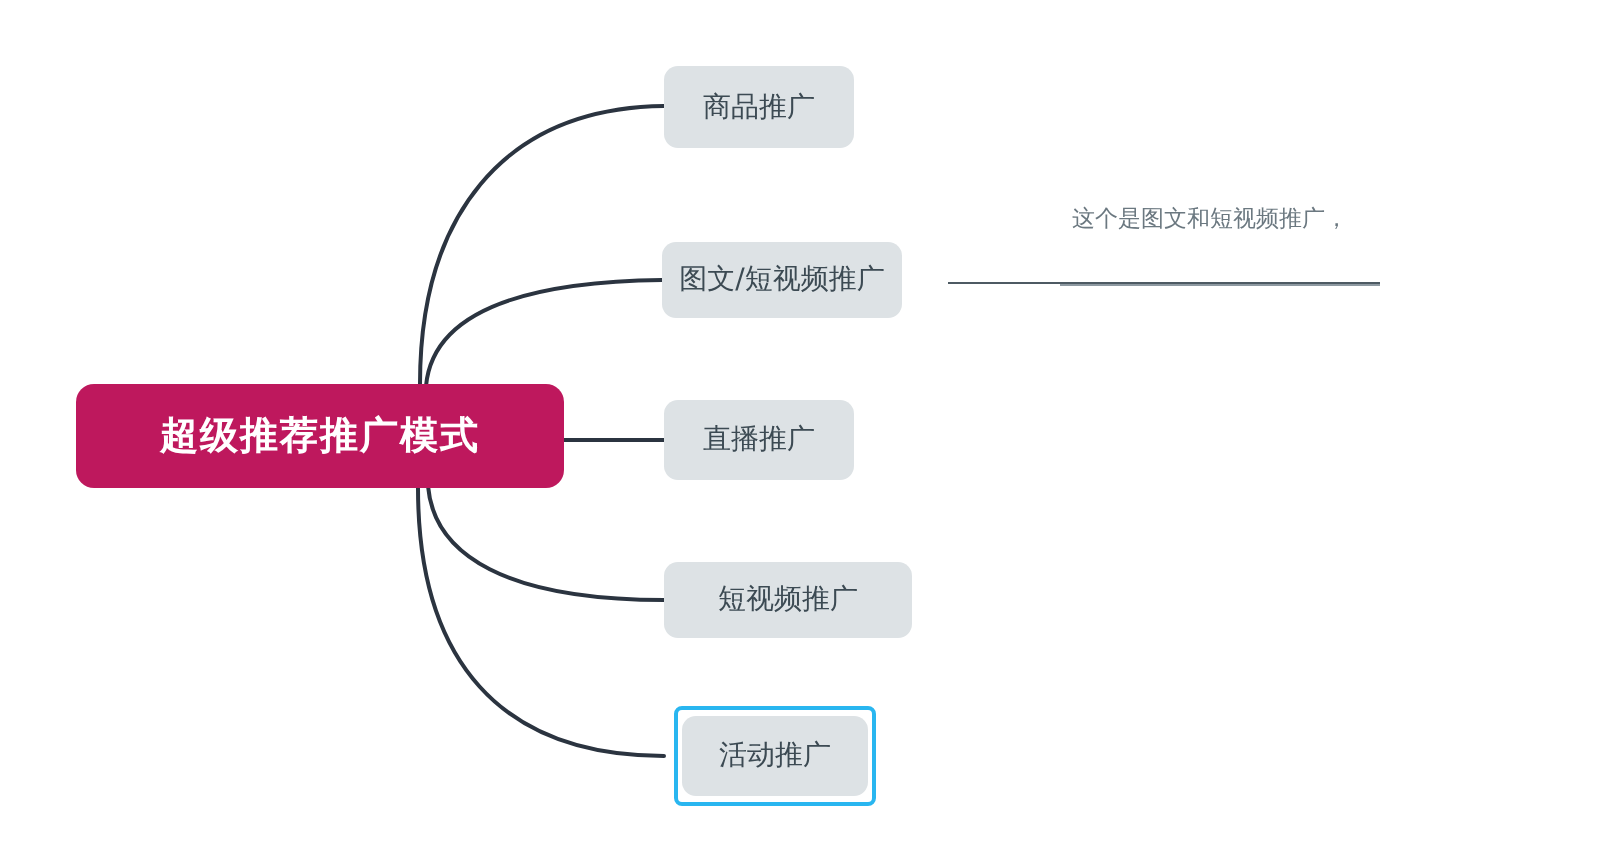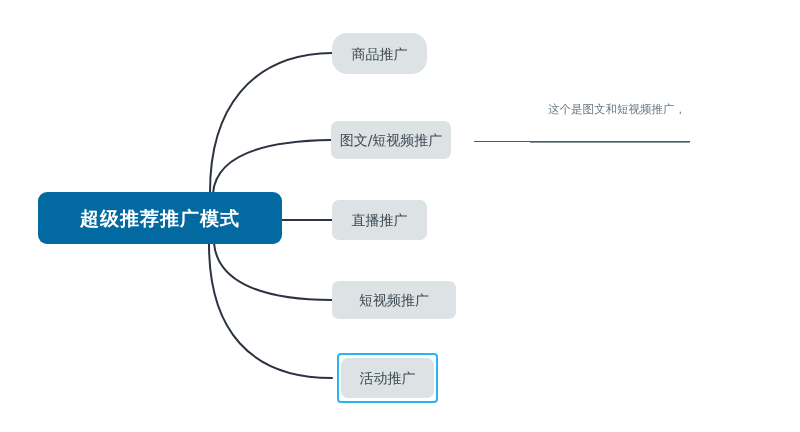--- a/index.html
+++ b/index.html
@@ -26,21 +26,21 @@
     height: 432px;
   }
 
   
   .root-node {
     position: absolute;
     left: 38px;
     top: 192px;
     width: 244px;
     height: 52px;
-    background: #0369a1;
+    background: #be185d;
     border-radius: 9px;
     display: flex;
     align-items: center;
     justify-content: center;
     box-sizing: border-box;
     z-index: 3;
   }
   .root-label {
     color: #ffffff;
     font-size: 19px;
@@ -112,30 +112,30 @@
     <path d="M 213 193 C 216 160 252 141 331 140" fill="none" stroke="#2b3440" stroke-width="2" stroke-linecap="round"></path>
     <path d="M 282 220 L 332 220" fill="none" stroke="#2b3440" stroke-width="2" stroke-linecap="round"></path>
     <path d="M 214 243 C 217 278 254 300 332 300" fill="none" stroke="#2b3440" stroke-width="2" stroke-linecap="round"></path>
     <path d="M 209 244 C 209 330 250 378 332 378" fill="none" stroke="#2b3440" stroke-width="2" stroke-linecap="round"></path>
   </svg>
 
   <div class="root-node">
     <span class="root-label">超级推荐推广模式</span>
   </div>
 
-  <div class="child-node" style="left:332px; top:33px; width:95px; height:41px;border-radius:15px;">
+  <div class="child-node" style="left:332px; top:33px; width:95px; height:41px;">
     <span class="child-label">商品推广</span>
   </div>
 
   <div class="child-node" style="left:331px; top:121px; width:120px; height:38px;">
     <span class="child-label">图文/短视频推广</span>
   </div>
 
   <div class="annotation-lead" style="left:474px; top:141px; width:216px;"></div>
-  <div class="annotation" style="left:536px; top:101px;margin-left:12px;">
+  <div class="annotation" style="left:536px; top:101px;">
     <div class="annotation-text">这个是图文和短视频推广，</div>
   </div>
   <div class="annotation-underline" style="left:530px; top:142px; width:160px;"></div>
 
   <div class="child-node" style="left:332px; top:200px; width:95px; height:40px;">
     <span class="child-label">直播推广</span>
   </div>
 
   <div class="child-node" style="left:332px; top:281px; width:124px; height:38px;">
     <span class="child-label">短视频推广</span>

